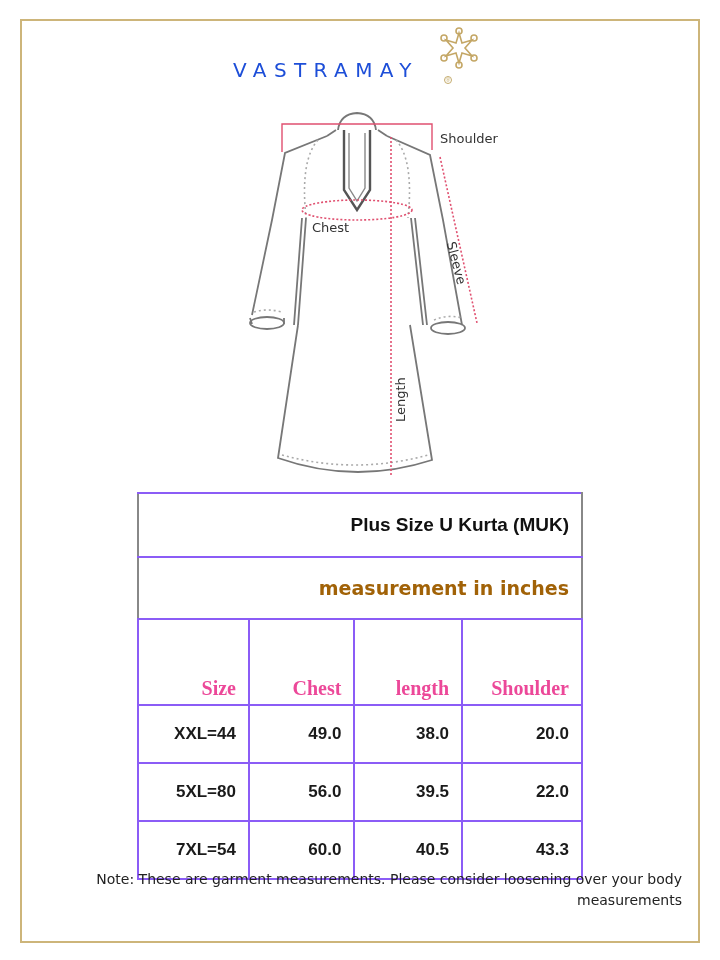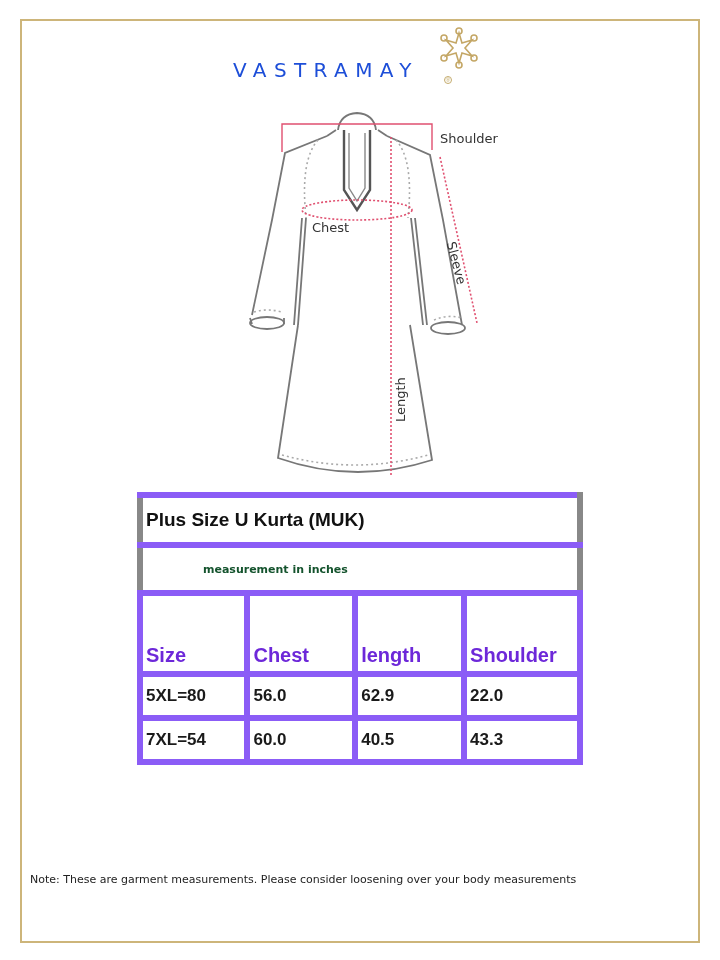--- a/index.html
+++ b/index.html
@@ -4,27 +4,27 @@
   <style>
     html, body { margin: 0; padding: 0; background: #ffffff; }
     body { width: 720px; height: 960px; position: relative; overflow: hidden; font-family: "Liberation Sans", sans-serif; }
     .frame { position: absolute; left: 20px; top: 19px; width: 676px; height: 920px; border: 2px solid #cdb57a; box-sizing: content-box; }
     .brand { position: absolute; left: 233px; top: 58px; font-family: "DejaVu Sans", sans-serif; font-size: 20px; letter-spacing: 7.4px; color: #1d4ed8; font-weight: 400; }
     .reg { position: absolute; left: 444px; top: 76px; font-size: 6px; color: #c4ab6c; border: 0.8px solid #c4ab6c; border-radius: 50%; width: 6px; height: 6px; line-height: 6px; text-align: center; }
     .logo-star { position: absolute; left: 438px; top: 27px; width: 42px; height: 42px; }
     .diagram { position: absolute; left: 230px; top: 100px; width: 290px; height: 380px; }
     .dlabel { position: absolute; font-family: "DejaVu Sans", sans-serif; font-size: 13px; color: #333; }
     .size-table { position: absolute; left: 137px; top: 492px; width: 446px; border-collapse: collapse; }
-    .size-table td { border: 6px solid #8b5cf6; padding: 3px; text-align: left; }
+    .size-table td { border: 2px solid #8b5cf6; padding: 12px; text-align: right; }
     .t-title { height: 38px; font-size: 19px; font-weight: bold; color: #111; border-left-color: #888 !important; border-right-color: #888 !important; }
-    .t-sub { height: 36px; font-family: "DejaVu Sans", sans-serif; font-size: 11px; font-weight: bold; color: #14532d; padding-left: 60px !important; border-left-color: #888 !important; border-right-color: #888 !important; }
-    .t-head td { height: 68px; vertical-align: bottom; font-family: Liberation Sans, sans-serif; font-size: 20px; font-weight: bold; color: #6d28d9; padding-bottom: 4px; }
+    .t-sub { height: 36px; font-family: "DejaVu Sans", sans-serif; font-size: 19px; font-weight: bold; color: #a16207; padding-left: 60px !important; border-left-color: #888 !important; border-right-color: #888 !important; }
+    .t-head td { height: 68px; vertical-align: bottom; font-family: Liberation Serif, serif; font-size: 20px; font-weight: bold; color: #ec4899; padding-bottom: 4px; }
     .t-row td { height: 32px; font-size: 17px; font-weight: bold; color: #1a1a1a; }
     .c1 { width: 108px; } .c2 { width: 110px; } .c3 { width: 110px; } .c4 { width: 110px; }
-    .note { position: absolute; left: 30px; top: 869px; width: 652px; font-family: "DejaVu Sans", sans-serif; font-size: 11px; color: #222; line-height: 21px; }
+    .note { position: absolute; left: 30px; top: 869px; width: 652px; font-family: "DejaVu Sans", sans-serif; font-size: 14px; color: #222; text-align: right; line-height: 21px; }
   </style>
 </head>
 <body>
 
 <div class="frame"></div>
 
 <div class="brand">VASTRAMAY</div>
 <div class="reg">®</div>
 <svg class="logo-star" viewBox="0 0 42 42">
   <g fill="none" stroke="#c4a766" stroke-width="1.6">
@@ -91,23 +91,29 @@
   <tr>
     <td colspan="4" class="t-sub">measurement in inches</td>
   </tr>
   <tr class="t-head">
     <td class="c1">Size</td>
     <td class="c2">Chest</td>
     <td class="c3">length</td>
     <td class="c4">Shoulder</td>
   </tr>
   <tr class="t-row">
+    <td>XXL=44</td>
+    <td>49.0</td>
+    <td>38.0</td>
+    <td>20.0</td>
+  </tr>
+  <tr class="t-row">
     <td>5XL=80</td>
     <td>56.0</td>
-    <td>62.9</td>
+    <td>39.5</td>
     <td>22.0</td>
   </tr>
   <tr class="t-row">
     <td>7XL=54</td>
     <td>60.0</td>
     <td>40.5</td>
     <td>43.3</td>
   </tr>
 </tbody>
   </table>

